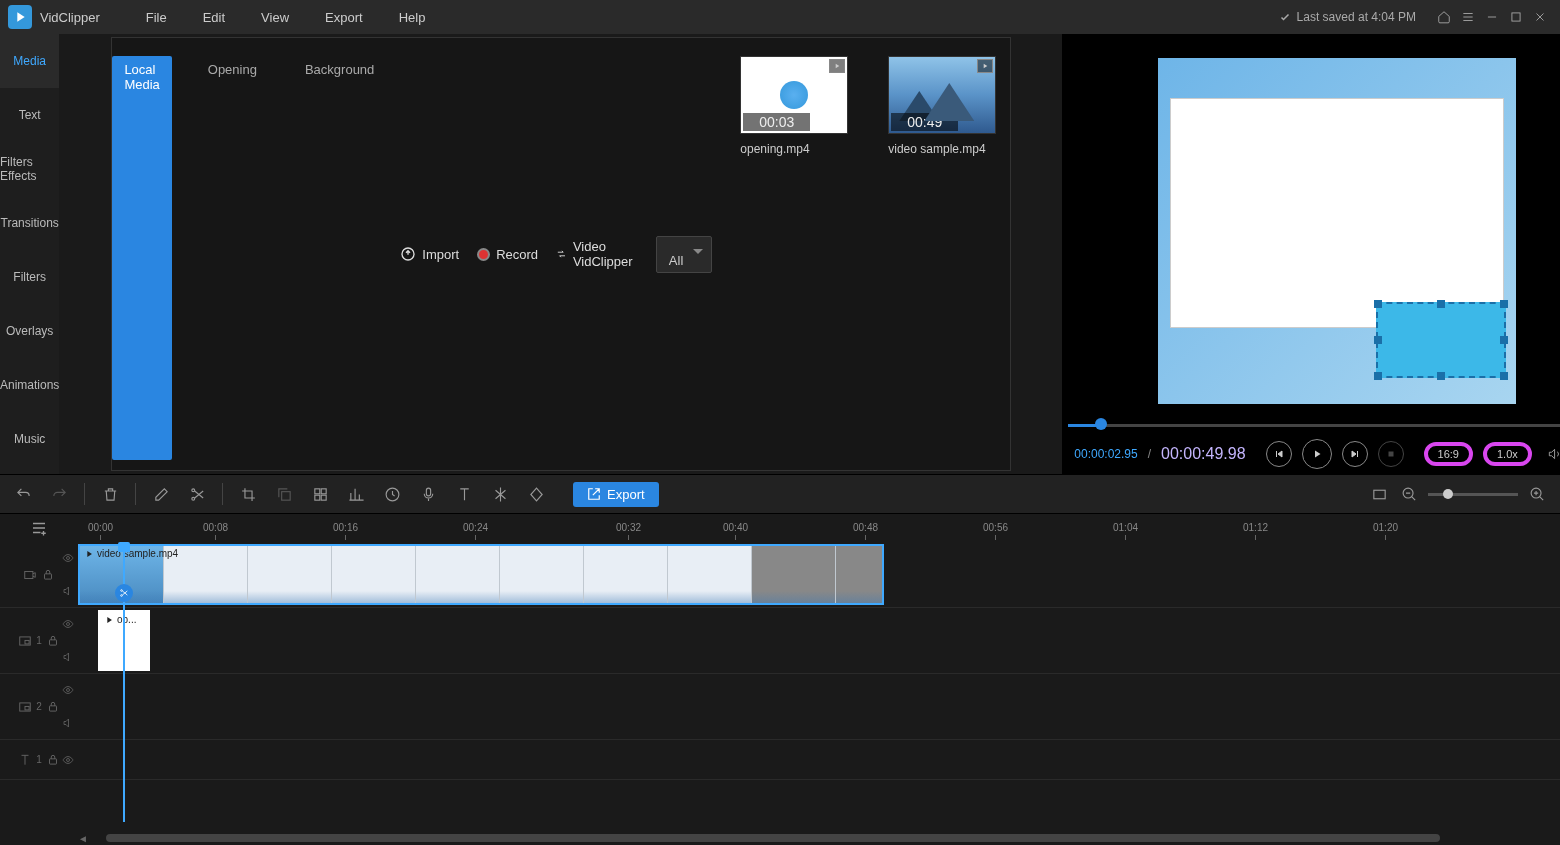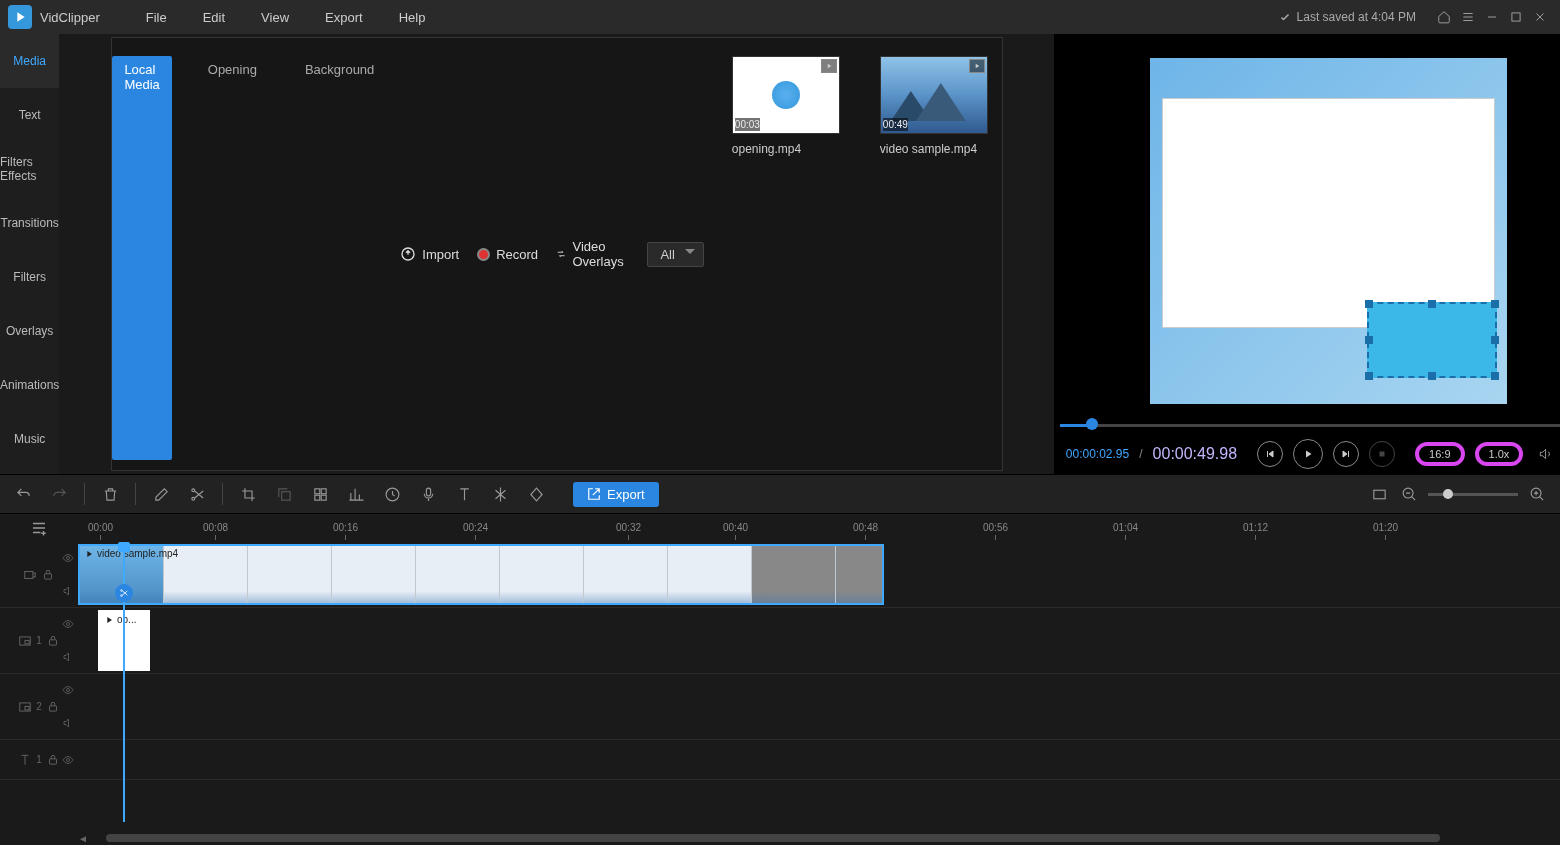--- a/index.html
+++ b/index.html
@@ -26,33 +26,33 @@
   
   
   .media-panel { flex: 1; background: #161616; border: 1px solid #333; margin: 3px 3px 3px 4px; display: flex; flex-direction: row; position: relative; }
   .media-tabs { display: flex; justify-content: center; padding: 18px 0 10px; gap: 24px; }
   .media-tab { padding: 6px 12px; color: #aaa; cursor: pointer; border-radius: 2px; font-size: 13px;}
   .media-tab.active { background: #2a86e1; color: #fff; }
   .media-toolbar { display: flex; align-items: center; padding: 6px 14px; gap: 18px; }
   .tool-btn { display: flex; align-items: center; gap: 6px; color: #ddd; cursor: pointer; font-size: 13px; }
   .tool-btn svg { width: 16px; height: 16px; }
   .record-dot { width: 13px; height: 13px; border-radius: 50%; background: #d33; border: 2px solid #888; }
-  .filter-dd { margin-left: auto; background: #2a2a2a; border: 1px solid #444; padding: 4px 28px 4px 12px; color: #ccc; position: relative; cursor: pointer; border-radius:2px;}
+  .filter-dd { margin-left: auto; background: #2a2a2a; border: 1px solid #444; padding: 16px 28px 4px 12px; color: #ccc; position: relative; cursor: pointer; border-radius:2px;}
   .filter-dd::after { content: ""; position: absolute; right: 8px; top: 50%; transform: translateY(-50%); border: 5px solid transparent; border-top-color: #888; }
   
   .media-grid { display: flex; gap: 40px; padding: 18px 14px; }
   .thumb { width: 108px; }
   .thumb-img { width: 108px; height: 78px; background: #fff; border: 1px solid #333; position: relative; overflow: hidden; }
   .thumb-img.mountain { background: linear-gradient(to bottom, #8fc3e8 0%, #5a93c8 50%, #2f5a8f 100%); }
   .thumb-img.mountain::before { content: ""; position: absolute; bottom: 12px; left: 10px; width: 40px; height: 30px; background: #2a4a6a; clip-path: polygon(50% 0, 0 100%, 100% 100%); }
   .thumb-img.mountain::after { content: ""; position: absolute; bottom: 12px; left: 35px; width: 50px; height: 38px; background: #3a5a7a; clip-path: polygon(50% 0, 0 100%, 100% 100%); }
   .thumb-img.opening { background: #fff; }
   .thumb-img.opening::before { content: ""; position: absolute; top: 50%; left: 50%; transform: translate(-50%,-50%); width: 28px; height: 28px; border-radius: 50%; background: radial-gradient(circle, #5ab0f0, #3498db); }
   .thumb-corner { position: absolute; top: 2px; right: 2px; width: 16px; height: 14px; background: rgba(0,0,0,.5); border: 1px solid #888; display:flex;align-items:center;justify-content:center;}
-  .thumb-dur { position: absolute; bottom: 2px; left: 2px; background: rgba(0,0,0,.55); color: #eee; font-size: 10px; padding: 1px 0; text-align: center; }
+  .thumb-dur { position: absolute; bottom: 2px; left: 2px; background: rgba(0,0,0,.55); color: #eee; font-size: 14px; padding: 1px 16px; text-align: center; }
   .thumb-name { margin-top: 8px; font-size: 12px; color: #ccc; white-space: nowrap; }
   
   
   .preview { width: 565px; background: #000; display: flex; flex-direction: column; padding: 2px 2px 0 2px; }
   .preview-canvas { flex: 1; background: linear-gradient(135deg, #6eb5e8 0%, #a8d5f0 100%); position: relative; margin: 22px 94px 10px 94px; }
   .preview-inner { position: absolute; top: 40px; left: 12px; right: 12px; height: 230px; background: #fff; border: 1px solid #ccc; }
   .sel-box { position: absolute; bottom: 26px; right: 10px; width: 130px; height: 76px; background: #3cb8e8; border: 2px dashed #1a6fa8; }
   .sel-handle { position: absolute; width: 8px; height: 8px; background: #1a6fa8; }
   .sel-handle.tl { top: -4px; left: -4px; } .sel-handle.tr { top: -4px; right: -4px; }
   .sel-handle.bl { bottom: -4px; left: -4px; } .sel-handle.br { bottom: -4px; right: -4px; }
@@ -205,21 +205,21 @@
         <span>Import</span>
       </div>
       <div class="tool-btn">
         <span class="record-dot"></span>
         <span>Record</span>
       </div>
       <div class="tool-btn">
         <svg viewBox="0 0 24 24" fill="none" stroke="#ddd" stroke-width="2">
               <path d="M4 8h12l-3-3M20 16H8l3 3"></path>
             </svg>
-        <span>Video Overlays</span>
+        <span>Video VidClipper</span>
       </div>
       <div class="filter-dd">
         <span>All</span>
       </div>
     </div>
     <div class="media-grid">
       <div class="thumb">
         <div class="thumb-img opening">
           <div class="thumb-corner">
                 <svg width="10" height="8" viewBox="0 0 24 24" fill="#ccc">

